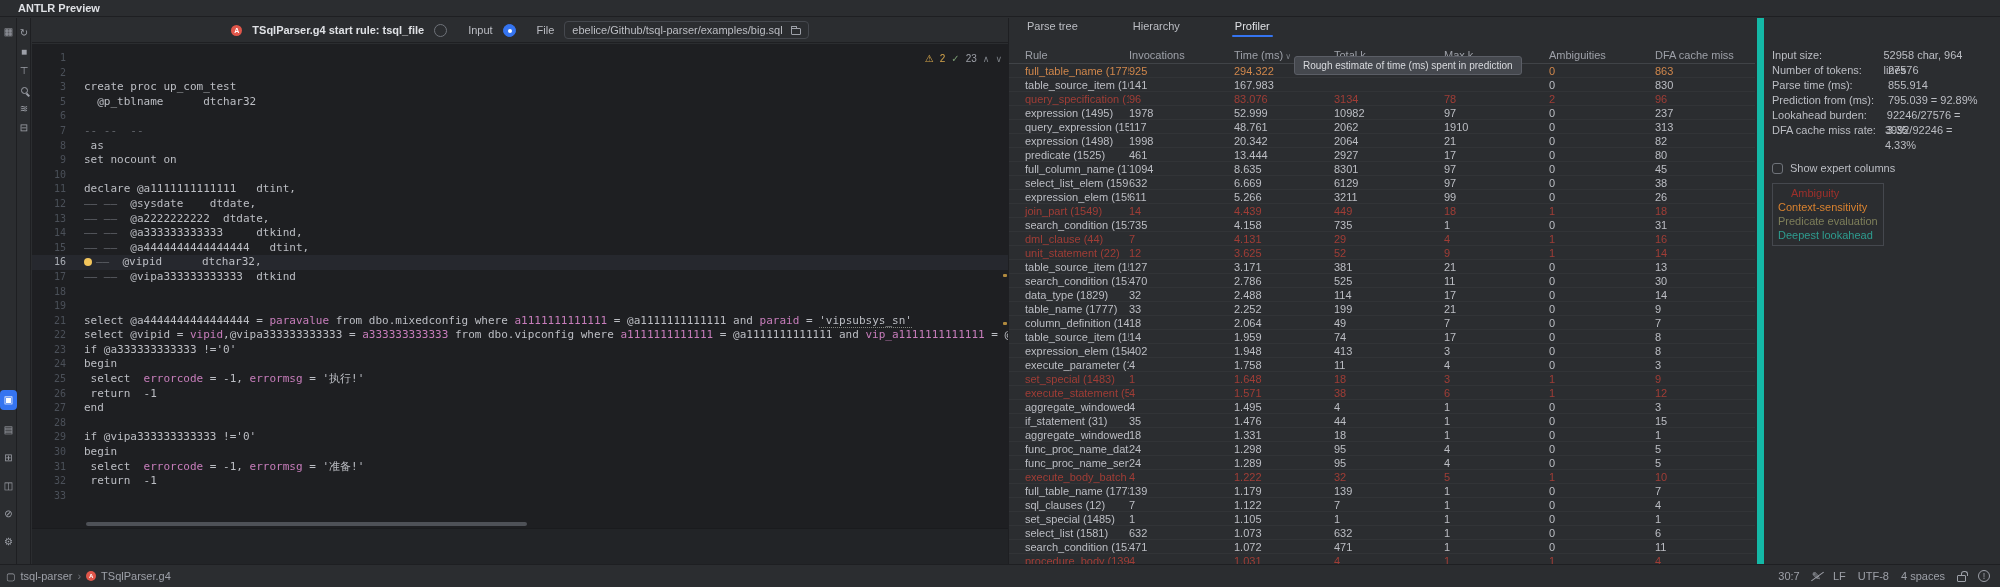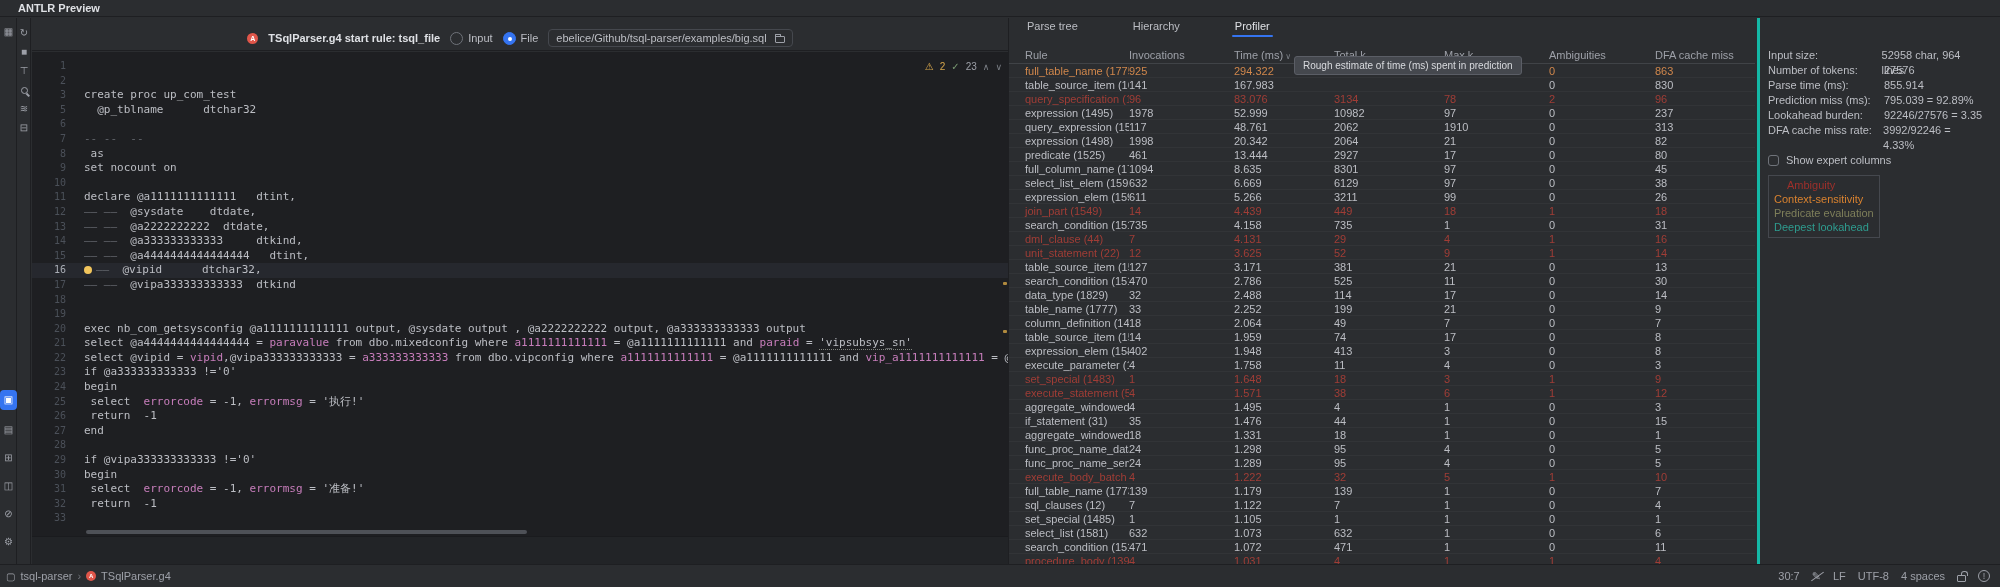--- a/index.html
+++ b/index.html
@@ -15,25 +15,25 @@
   .stripe-icon { position:absolute; left:1px; width:15px; height:15px; text-align:center; font-size:10px; line-height:15px; color:#9da0a8; }
   .active-tool { position:absolute; left:0px; width:17px; height:20px; background:#3574f0; border-radius:4px; color:#fff; font-size:10px; line-height:20px; text-align:center; }
 
   
   .vtoolbar { position:absolute; left:18px; top:0; bottom:0; width:13px; background:#2b2d30; border-right:1px solid #1e1f22; display:flex; flex-direction:column; align-items:center; padding-top:8px; gap:5px; }
   .vicon { width:13px; height:14px; font-size:10px; line-height:14px; text-align:center; color:#9da0a8; }
   .vicon .mag { display:inline-block; width:7px; height:7px; border:1.5px solid #9da0a8; border-radius:50%; position:relative; top:1px; }
   .vicon .mag::after { content:''; position:absolute; width:4px; height:1.5px; background:#9da0a8; transform:rotate(45deg); right:-3px; bottom:-2px; }
 
   
-  .editor-pane { position:absolute; left:32px; top:8px; width:976px; bottom:0; }
+  .editor-pane { position:absolute; left:32px; top:0; width:976px; bottom:0; }
   .editor-toolbar { height:25px; background:#2b2d30; border-bottom:1px solid #1e1f22; display:flex; align-items:center; justify-content:center; gap:10px; font-size:11px; }
   .antlr-dot { width:11px; height:11px; border-radius:50%; background:#e0564a; color:#fff; font-size:7px; line-height:11px; text-align:center; font-weight:bold; flex:0 0 auto; }
   .grammar-label { font-weight:bold; color:#dfe1e5; }
-  .radio-wrap { display:flex; align-items:center; gap:5px; }
+  .radio-wrap { display:flex; align-items:center; gap:21px; }
   .radio { width:13px; height:13px; border-radius:50%; border:1px solid #6f737a; display:inline-block; background:#2b2d30; }
   .radio.sel { background:#3574f0; border-color:#3574f0; position:relative; }
   .radio.sel::after { content:''; position:absolute; left:4px; top:4px; width:4px; height:4px; border-radius:50%; background:#fff; }
   .file-field { display:flex; align-items:center; gap:8px; border:1px solid #45484e; border-radius:4px; height:18px; padding:0 7px; color:#bcbec4; background:#2b2d30; font-size:11px; }
   .folder { width:10px; height:7px; border:1px solid #9da0a8; border-radius:1px; position:relative; margin-top:2px; }
   .folder::before { content:''; position:absolute; top:-3px; left:-1px; width:4px; height:2px; border:1px solid #9da0a8; border-bottom:none; border-radius:1px 1px 0 0; }
 
   .editor { position:absolute; top:26px; left:0; right:0; height:484px; background:#1e1f22; overflow:hidden; font-family:"DejaVu Sans Mono",monospace; font-size:11px; }
   #code-lines { padding-top:7px; }
   .cl { height:14.6px; line-height:14.6px; white-space:pre; }
@@ -65,24 +65,24 @@
   .thead { color:#9da0a8; border-bottom:1px solid #404347; height:16px; line-height:15px; }
   .th, .td { white-space:nowrap; overflow:hidden; }
   .th:first-child, .td:first-child { padding-left:16px; }
   .tr { border-bottom:1px solid rgba(255,255,255,0.035); }
   .tr.selected { color:#d0874c; }
   .tr.error { color:#a03d36; }
   .sortglyph { font-size:8px; color:#7c8087; }
 
   .ptooltip { position:absolute; left:285px; top:8px; height:19px; line-height:17px; padding:0 8px; background:#45484e; border:1px solid #5b5e66; border-radius:3px; color:#d8dade; font-size:10px; z-index:5; white-space:nowrap; }
 
-  .info-panel { position:absolute; left:748px; top:0; right:0; bottom:0; border-left:3px solid #14b8a6; font-size:11px; padding:30px 16px 0 8px; }
+  .info-panel { position:absolute; left:748px; top:0; right:0; bottom:0; border-left:7px solid #14b8a6; font-size:11px; padding:30px 16px 0 8px; }
   .stat { display:flex; height:15px; line-height:15px; }
   .stat .lbl { width:116px; }
-  .chk-row { margin-top:14px; display:flex; align-items:center; gap:7px; height:16px; }
+  .chk-row { margin-top:22px; display:flex; align-items:center; gap:7px; height:16px; }
   .chk { width:11px; height:11px; border:1px solid #6f737a; border-radius:3px; background:#2b2d30; flex:0 0 auto; }
   .legend { margin-top:7px; border:1px solid #45484e; width:112px; padding:2px 0 3px 5px; }
   .legend .li { height:14px; line-height:14px; white-space:nowrap; overflow:hidden; }
 
   
   .status-bar { position:absolute; bottom:0; left:0; right:0; height:23px; background:#2b2d30; border-top:1px solid #1e1f22; display:flex; align-items:center; justify-content:space-between; font-size:11px; color:#9da0a8; padding:0 10px 0 6px; }
   .sb-left { display:flex; align-items:center; gap:5px; }
   .sb-right { display:flex; align-items:center; gap:12px; }
   .crumb-sep { color:#6f737a; }
   .mini-antlr { width:10px; height:10px; border-radius:50%; background:#e0564a; color:#fff; font-size:6px; line-height:10px; text-align:center; font-weight:bold; }
@@ -153,21 +153,20 @@
           <div class="cl"><span class="ln">10</span></div>
           <div class="cl"><span class="ln">11</span><span>declare @a1111111111111   dtint,</span></div>
           <div class="cl"><span class="ln">12</span><span class="d">—— ——  </span><span>@sysdate    dtdate,</span></div>
           <div class="cl"><span class="ln">13</span><span class="d">—— ——  </span><span>@a2222222222  dtdate,</span></div>
           <div class="cl"><span class="ln">14</span><span class="d">—— ——  </span><span>@a333333333333     dtkind,</span></div>
           <div class="cl"><span class="ln">15</span><span class="d">—— ——  </span><span>@a4444444444444444   dtint,</span></div>
           <div class="cl cur"><span class="ln">16</span><span class="bulb"></span><span class="d">——  </span><span>@vipid      dtchar32,</span></div>
           <div class="cl"><span class="ln">17</span><span class="d">—— ——  </span><span>@vipa333333333333  dtkind</span></div>
           <div class="cl"><span class="ln">18</span></div>
           <div class="cl"><span class="ln">19</span></div>
-          <div class="cl"><span class="ln">20</span><span>exec nb_com_getsysconfig @a1111111111111 output, @sysdate output , @a2222222222 output, @a333333333333 output</span></div>
           <div class="cl"><span class="ln">21</span><span>select @a4444444444444444 = </span><span class="f">paravalue</span><span> from dbo.mixedconfig where </span><span class="f">a1111111111111</span><span> = @a1111111111111 and </span><span class="f">paraid</span><span> = </span><span class="u">'vipsubsys_sn'</span></div>
           <div class="cl"><span class="ln">22</span><span>select @vipid = </span><span class="f">vipid</span><span>,@vipa333333333333 = </span><span class="f">a333333333333</span><span> from dbo.vipconfig where </span><span class="f">a1111111111111</span><span> = @a1111111111111 and </span><span class="f">vip_a1111111111111</span><span> = @p_vipa1111111111111</span></div>
           <div class="cl"><span class="ln">23</span><span>if @a333333333333 !='0'</span></div>
           <div class="cl"><span class="ln">24</span><span>begin</span></div>
           <div class="cl"><span class="ln">25</span><span> select  </span><span class="f">errorcode</span><span> = -1, </span><span class="f">errormsg</span><span> = '执行!'</span></div>
           <div class="cl"><span class="ln">26</span><span> return  -1</span></div>
           <div class="cl"><span class="ln">27</span><span>end</span></div>
           <div class="cl"><span class="ln">28</span></div>
           <div class="cl"><span class="ln">29</span><span>if @vipa333333333333 !='0'</span></div>
           <div class="cl"><span class="ln">30</span><span>begin</span></div>
@@ -546,21 +545,21 @@
           </div>
           <div class="stat">
             <span class="lbl">Number of tokens:</span>
             <span>27576</span>
           </div>
           <div class="stat">
             <span class="lbl">Parse time (ms):</span>
             <span>855.914</span>
           </div>
           <div class="stat">
-            <span class="lbl">Prediction miss (ms):</span>
+            <span class="lbl">Prediction from (ms):</span>
             <span>795.039 = 92.89%</span>
           </div>
           <div class="stat">
             <span class="lbl">Lookahead burden:</span>
             <span>92246/27576 = 3.35</span>
           </div>
           <div class="stat">
             <span class="lbl">DFA cache miss rate:</span>
             <span>3992/92246 = 4.33%</span>
           </div>

